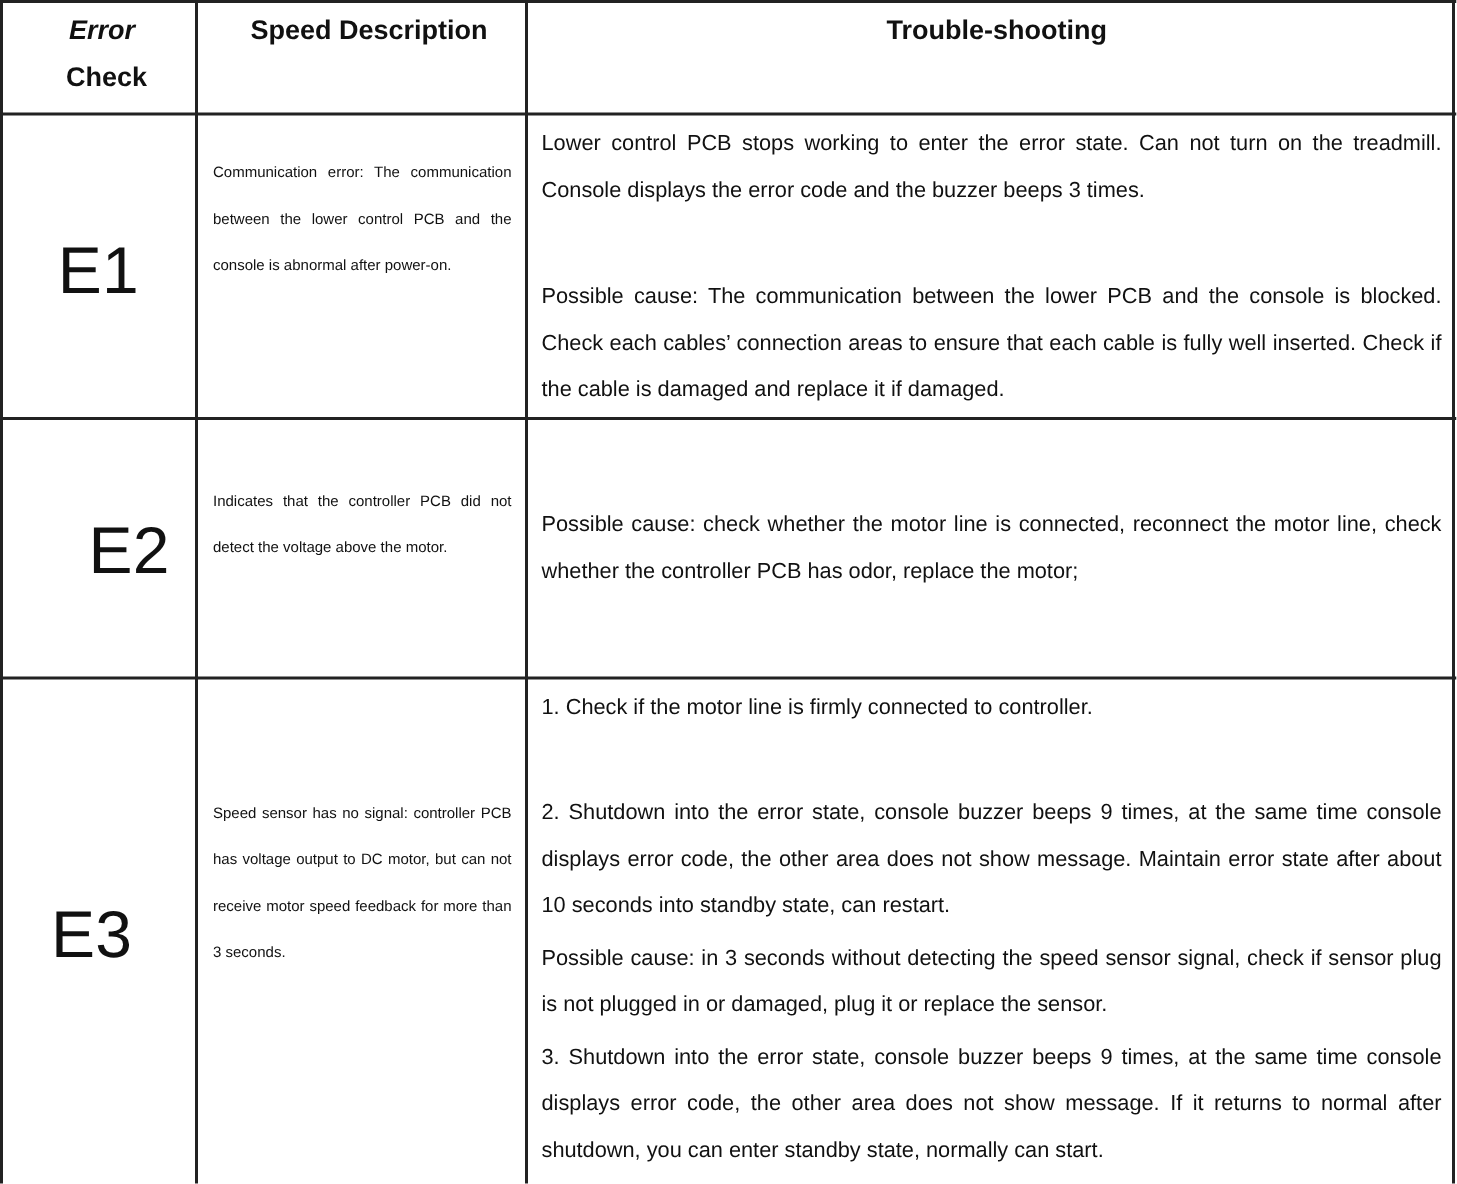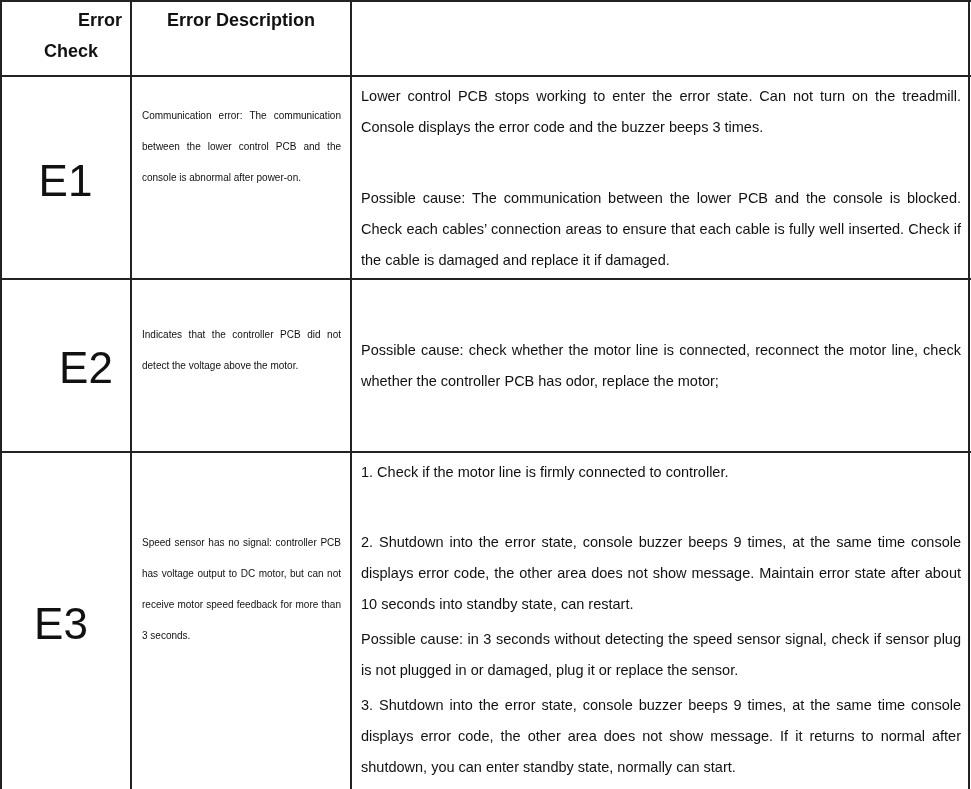--- a/index.html
+++ b/index.html
@@ -26,24 +26,25 @@
   <div class="vline" style="left:0;top:0;height:800px;"></div>
   <div class="vline" style="left:130px;top:0;height:800px;"></div>
   <div class="vline" style="left:350px;top:0;height:800px;"></div>
   <div class="vline" style="left:968px;top:0;height:800px;"></div>
   <div class="hline" style="left:0;top:0;width:971px;"></div>
   <div class="hline" style="left:0;top:75px;width:971px;"></div>
   <div class="hline" style="left:0;top:278px;width:971px;"></div>
   <div class="hline" style="left:0;top:451px;width:971px;"></div>
 
   <div class="cell hdr" style="left:0;top:5px;width:131px;">
-    <div style="padding-left:78px;">Error</div>
+    <div style="padding-left:46px;font-style:italic;">Error</div>
     <div style="padding-left:44px;">Check</div>
   </div>
-  <div class="cell hdr" style="left:167px;top:5px;width:183px;">Error Description</div>
+  <div class="cell hdr" style="left:167px;top:5px;width:183px;">Speed Description</div>
+  <div class="cell hdr" style="left:591px;top:5px;width:300px;">Trouble-shooting</div>
 
   <div class="cell code" style="left:0;top:159px;width:131px;">E1</div>
   <div class="cell desc" style="left:142px;top:100px;width:199px;">Communication error: The communication between the lower control PCB and the console is abnormal after power-on.</div>
   <div class="cell ts" style="left:361px;top:81px;width:600px;">
     <p>Lower control PCB stops working to enter the error state. Can not turn on the treadmill. Console displays the error code and the buzzer beeps 3 times.</p>
     <div class="gap" style="height:40px;"></div>
     <p>Possible cause: The communication between the lower PCB and the console is blocked. Check each cables’ connection areas to ensure that each cable is fully well inserted. Check if the cable is damaged and replace it if damaged.</p>
   </div>
 
   <div class="cell code" style="left:0;top:346px;width:131px;padding-left:41px;">E2</div>

